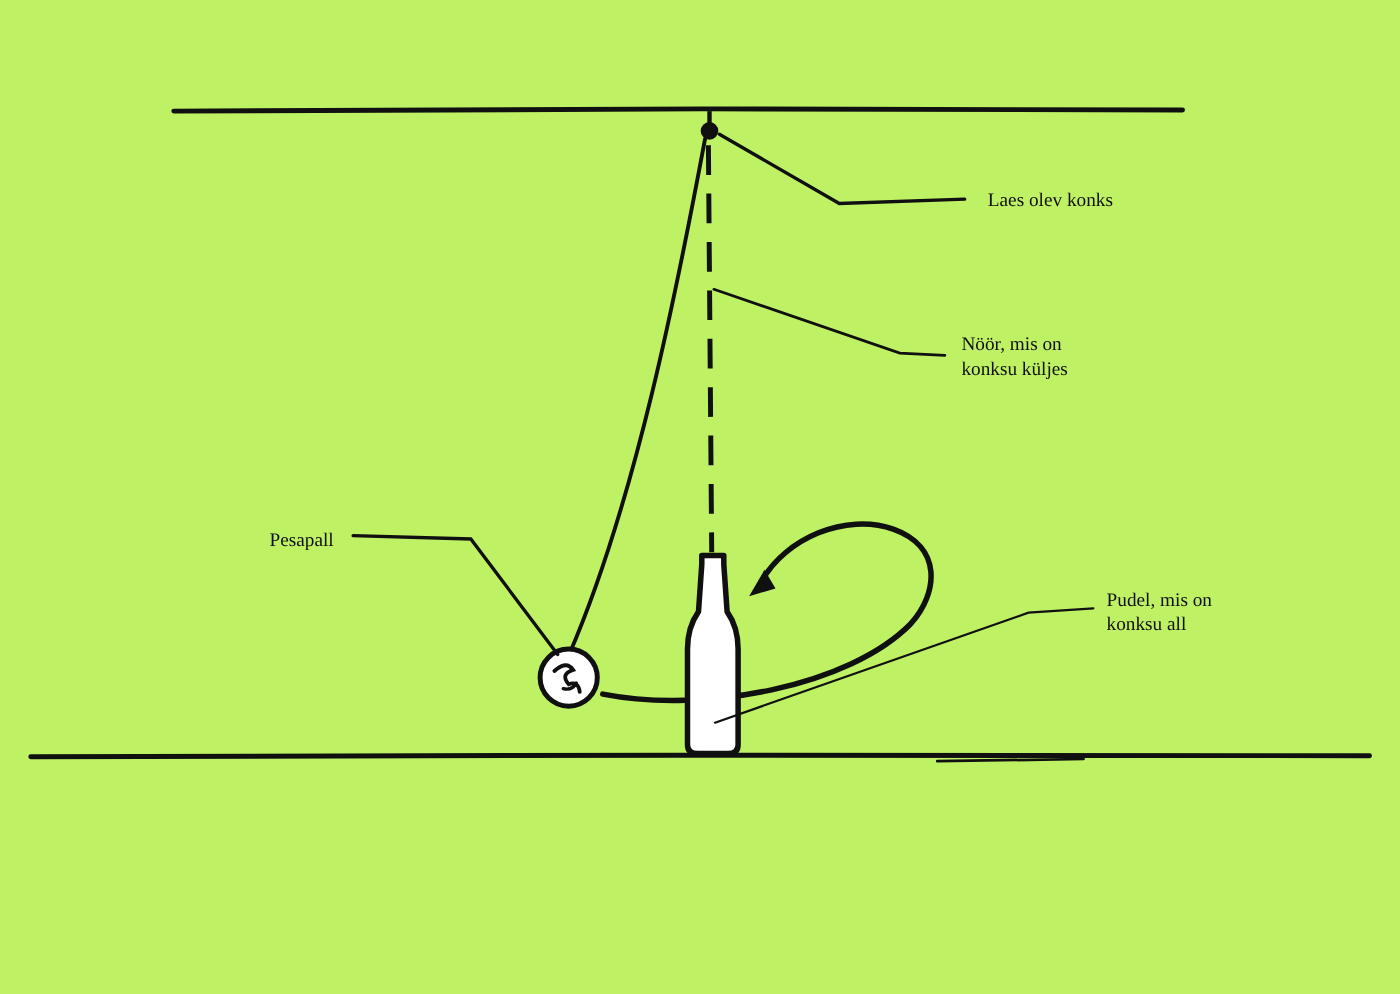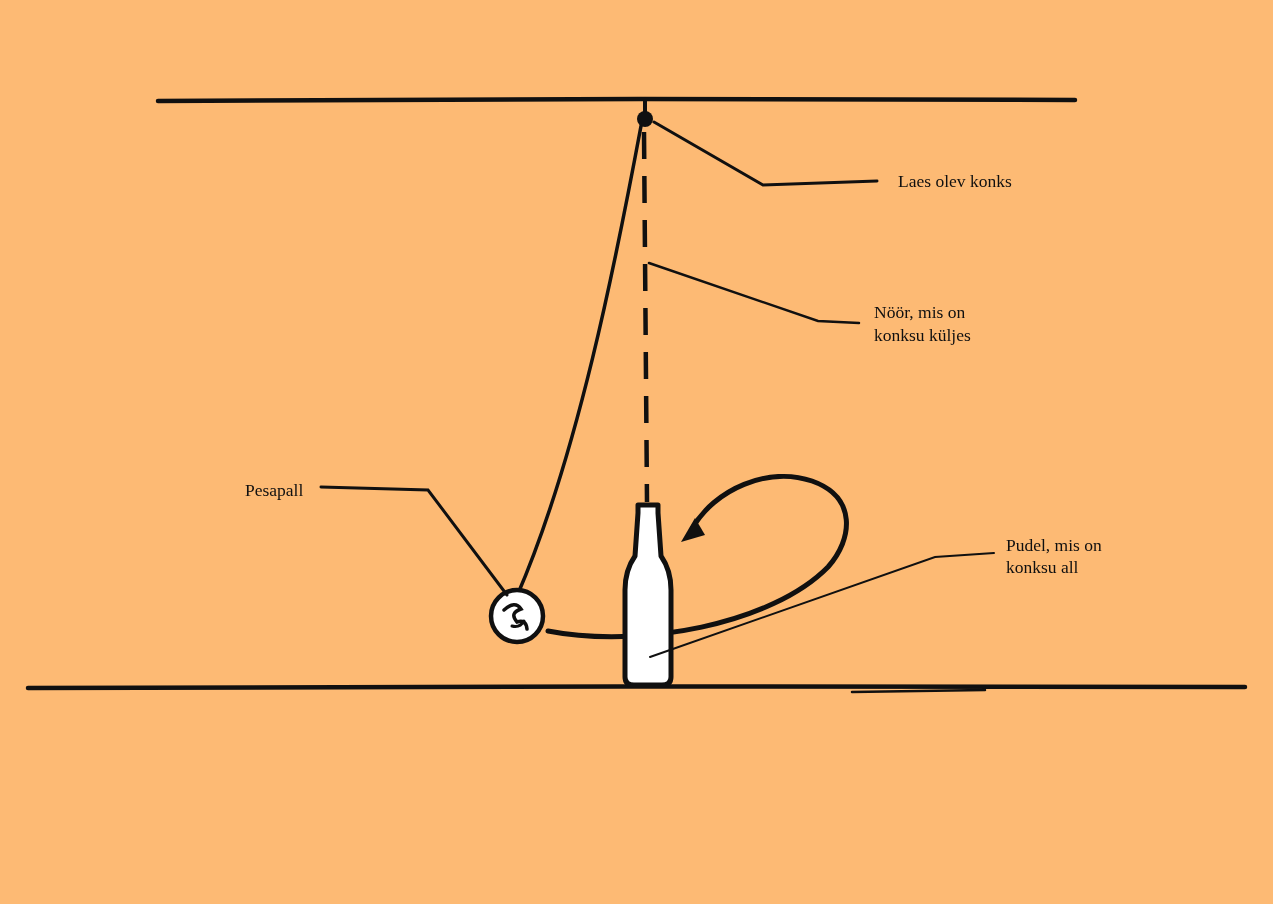--- a/index.html
+++ b/index.html
@@ -4,21 +4,21 @@
 <style>
   html, body {
     margin: 0;
     padding: 0;
     background: #ffffff;
   }
   .canvas {
     position: relative;
     width: 1273px;
     height: 904px;
-    background: #fdba74;
+    background: #bef264;
     overflow: hidden;
     font-family: "Liberation Serif", "DejaVu Serif", serif;
   }
   svg {
     display: block;
   }
   .label-text {
     font-family: "Liberation Serif", "DejaVu Serif", serif;
     font-size: 17.5px;
     fill: #101010;

